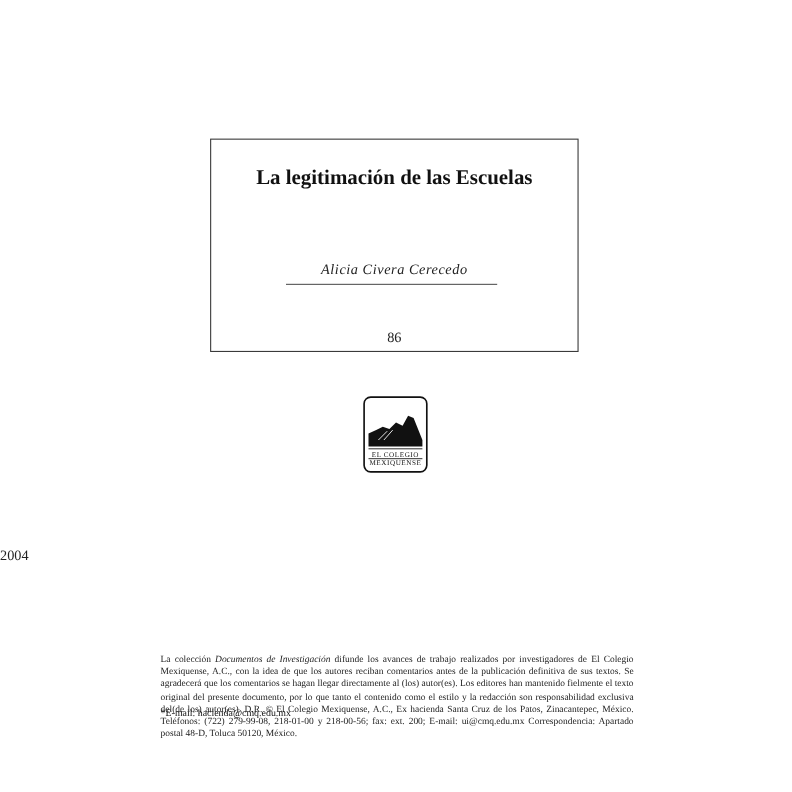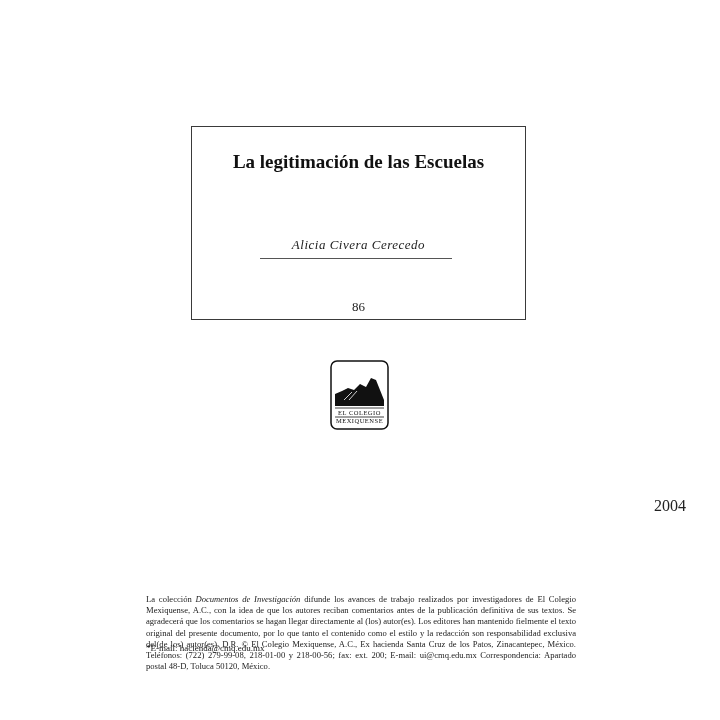--- a/index.html
+++ b/index.html
@@ -24,22 +24,22 @@
     border-top: 1px solid #555;
   }
   .number {
     position: absolute; left: 0; top: 136px; width: 100%; text-align: center;
     font-size: 13px; color: #222; margin-top: 36px;
   }
   .logo {
     position: absolute; left: 330px; top: 360px; width: 59px; height: 70px;
   }
   .year {
-    position: absolute; left: 0; top: 497px; width: 686px; text-align: right;
-    font-size: 16px; color: #222;
+    position: absolute; left: 0; top: 497px; width: 686px; text-align: left;
+    font-size: 13px; color: #222;
   }
   .colophon {
     position: absolute; left: 146px; top: 594px; width: 430px;
     font-size: 8.6px; line-height: 11.2px; text-align: justify; color: #222; font-family: Liberation Serif, serif;
   }
   .email {
     position: absolute; left: 146px; top: 643px; font-size: 9px; color: #111;
   }
   .email b { font-weight: normal; margin-top: 20px; }
 </style>

